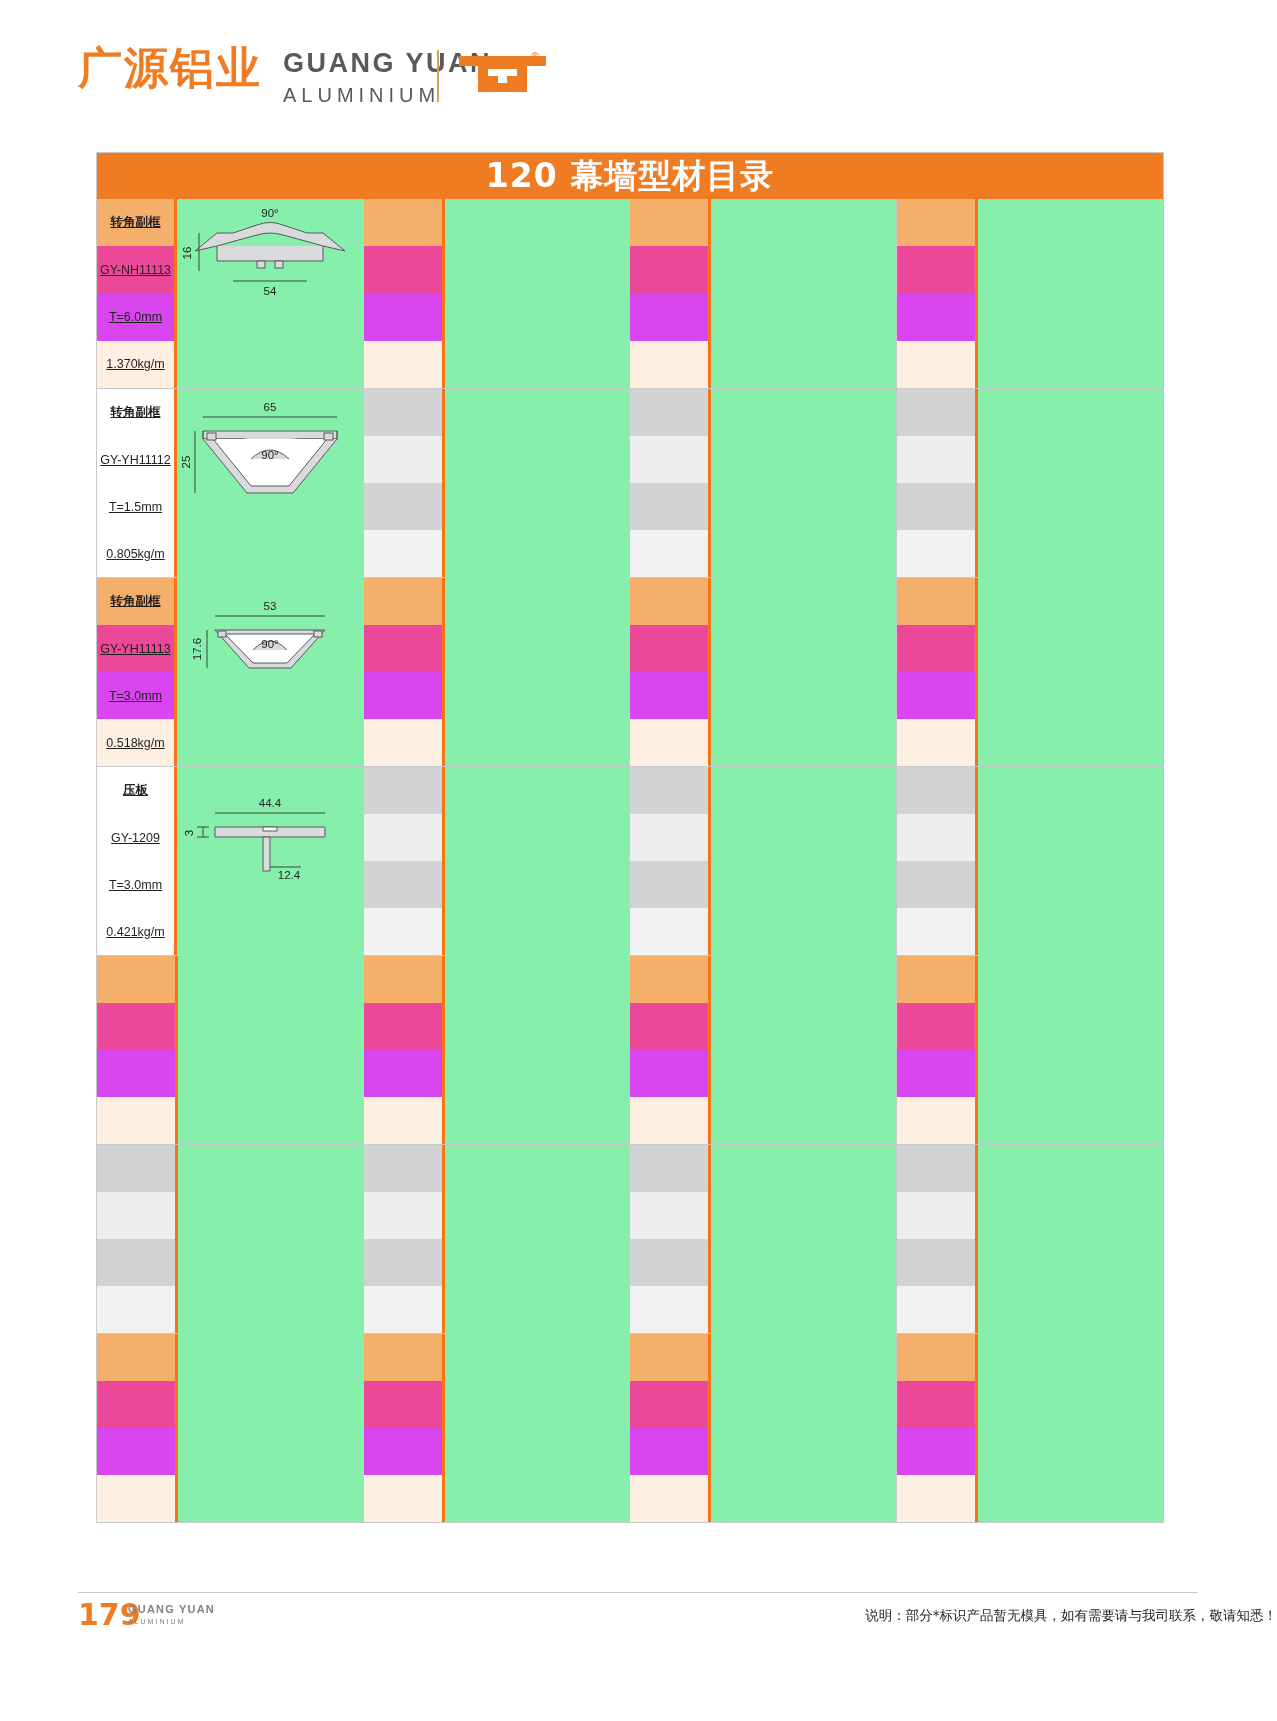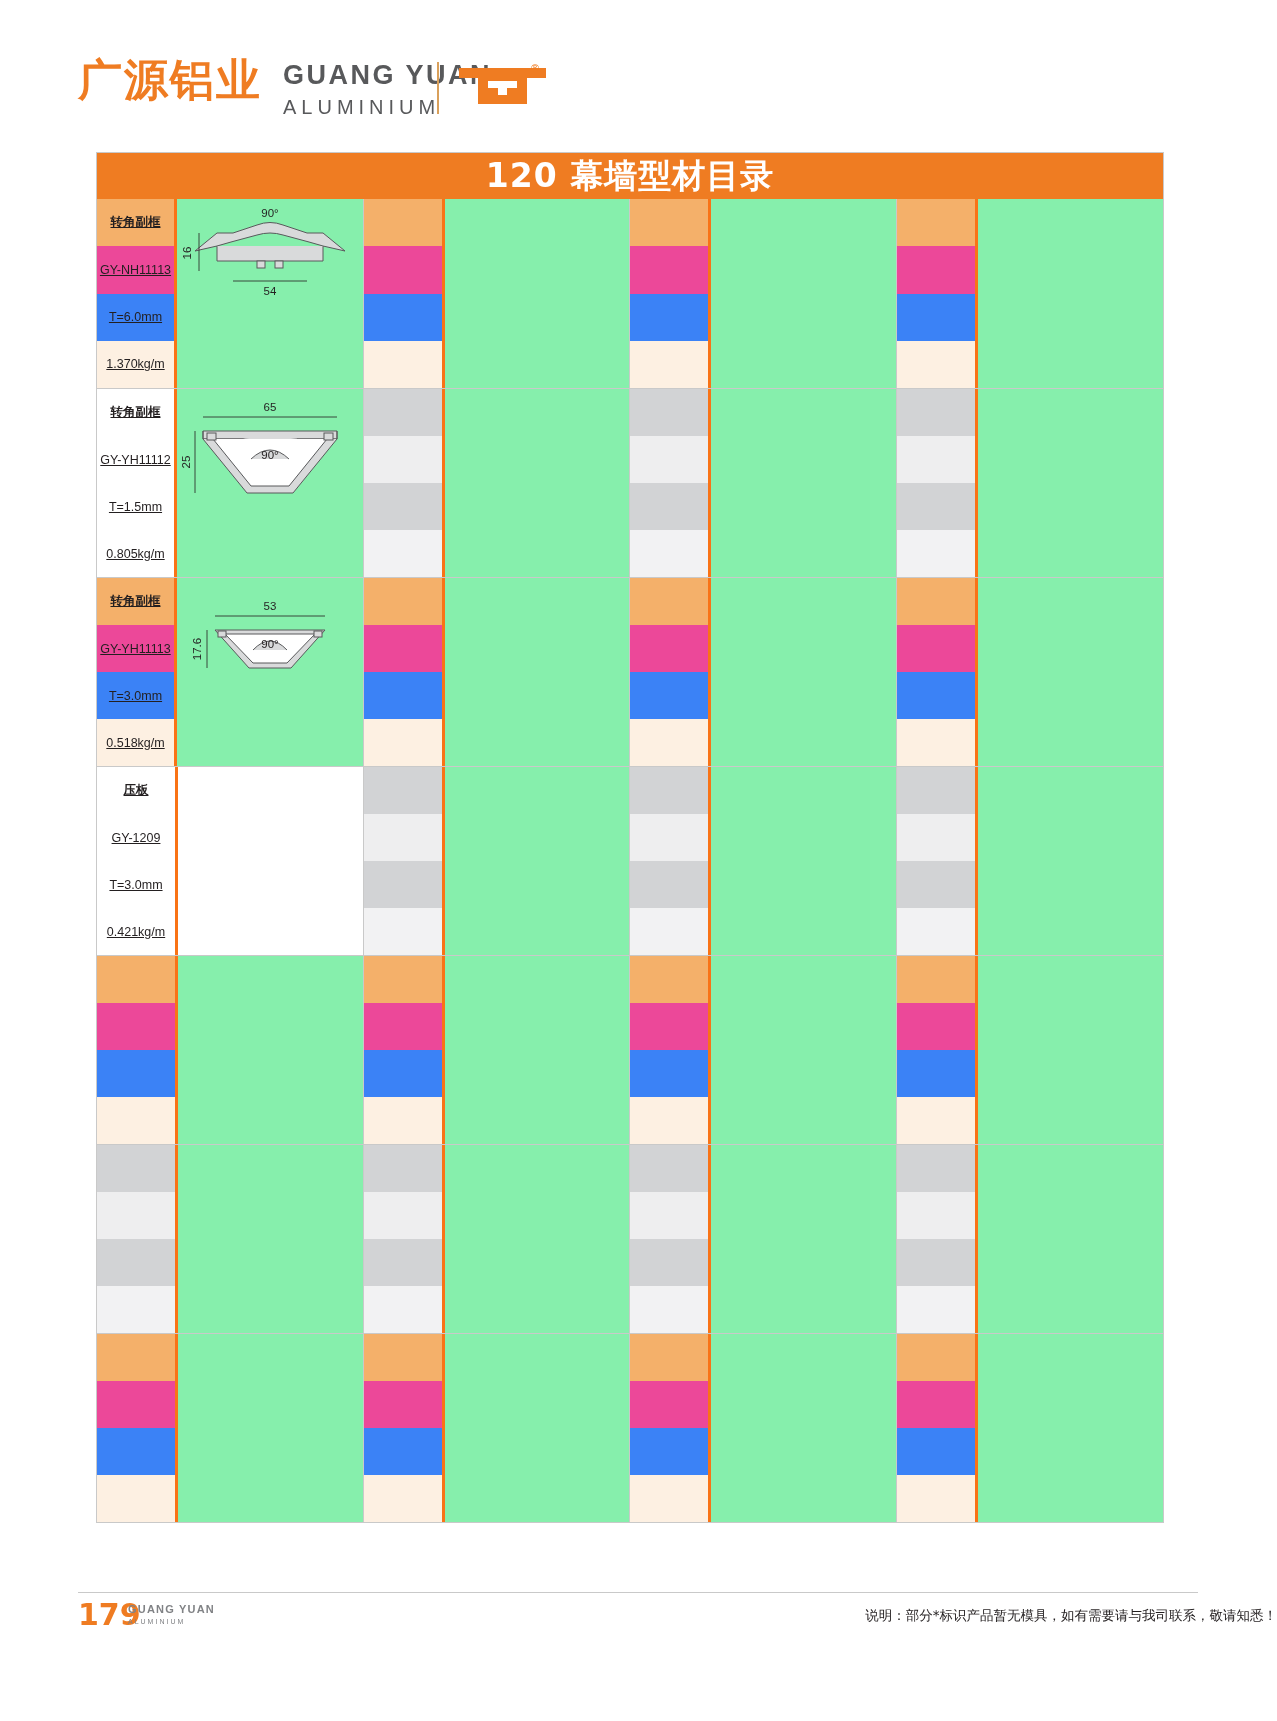--- a/index.html
+++ b/index.html
@@ -12,21 +12,21 @@
     height: 1721px;
     font-family: "Liberation Sans", sans-serif;
     color: #231f20;
     position: relative;
     overflow: hidden;
   }
 
   
   .header {
     position: absolute;
-    left: 0; top: 12px;
+    left: 0; top: 0;
     width: 1104px;
     height: 140px;
   }
   .logo-cn {
     position: absolute;
     left: 78px; top: 46px;
     font-family: "DejaVu Sans", "Liberation Sans", sans-serif;
     font-size: 44px;
     font-weight: bold;
     letter-spacing: 2px;
@@ -126,21 +126,21 @@
     font-size: 12.5px;
     color: #231f20;
     box-sizing: border-box;
     padding: 0 2px;
     text-align: center;
     white-space: nowrap;
   }
   
   .lbl-o1 { background: #f4b06a; }
   .lbl-o2 { background: #ec4899; }
-  .lbl-o3 { background: #3b82f6; }
+  .lbl-o3 { background: #d946ef; }
   .lbl-o4 { background: #fdf0e2; }
   .lbl-g1 { background: #d2d3d5; }
   .lbl-g2 { background: #eeeeef; }
   .lbl-g3 { background: #d2d3d5; }
   .lbl-g4 { background: #f2f2f3; }
 
   .lbl-title-orange { color: #ef7c22; font-weight: bold; font-size: 12.5px; }
   .lbl-title-dark { color: #231f20; font-weight: bold; font-size: 12.5px; }
 
   .draw {
@@ -408,20 +408,43 @@
     </div>
 
     <div class="block-row">
       <div class="prod">
         <div class="labels">
           <div class="cell lbl-g1 lbl-title-dark" style="background:#ffffff;">压板</div>
           <div class="cell lbl-g2" style="background:#ffffff;">GY-1209</div>
           <div class="cell lbl-g3" style="background:#ffffff;">T=3.0mm</div>
           <div class="cell lbl-g4" style="background:#ffffff;">0.421kg/m</div>
         </div>
+        <div class="draw">
+          <svg width="186" height="187" viewBox="0 0 186 187">
+
+            <path d="M38 60 L148 60 L148 70 L38 70 Z" fill="#d9dadb" stroke="#58595b" stroke-width="1"></path>
+
+            <path d="M86 60 L100 60 L100 64 L86 64 Z" fill="#ffffff" stroke="#58595b" stroke-width="1"></path>
+
+            <path d="M86 70 L86 104 L93 104 L93 70 Z" fill="#d9dadb" stroke="#58595b" stroke-width="1"></path>
+
+            <line x1="38" y1="46" x2="148" y2="46" stroke="#231f20" stroke-width="0.8"></line>
+            <text class="dim-text" x="93" y="40" text-anchor="middle">44.4</text>
+
+            <line x1="26" y1="60" x2="26" y2="70" stroke="#231f20" stroke-width="0.8"></line>
+            <line x1="20" y1="60" x2="32" y2="60" stroke="#231f20" stroke-width="0.8"></line>
+            <line x1="20" y1="70" x2="32" y2="70" stroke="#231f20" stroke-width="0.8"></line>
+            <g transform="translate(16,66) rotate(-90)">
+              <text class="dim-text" x="0" y="0" text-anchor="middle">3</text>
+            </g>
+
+            <line x1="93" y1="100" x2="124" y2="100" stroke="#231f20" stroke-width="0.8"></line>
+            <text class="dim-text" x="112" y="112" text-anchor="middle">12.4</text>
+          </svg>
+        </div>
       </div>
 
       <div class="prod">
         <div class="labels">
           <div class="cell lbl-g1"></div>
           <div class="cell lbl-g2"></div>
           <div class="cell lbl-g3"></div>
           <div class="cell lbl-g4"></div>
         </div>
         <div class="draw"></div>

